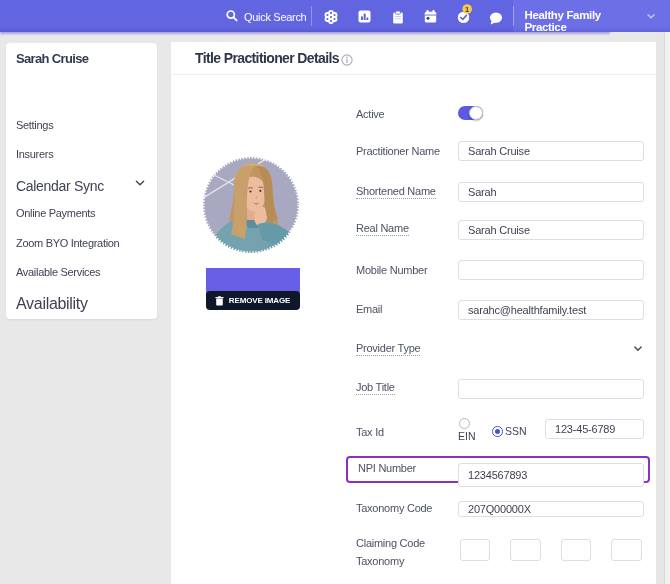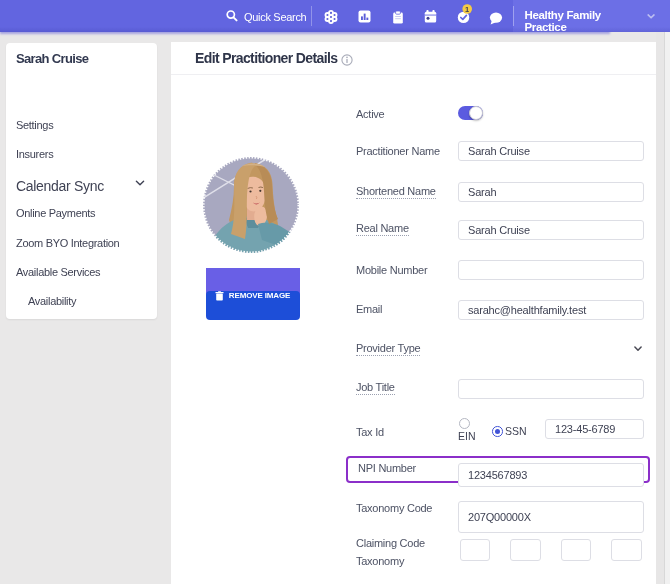--- a/index.html
+++ b/index.html
@@ -88,25 +88,25 @@
   <div class="abs" style="left:10px;top:7.5px;font-size:13px;font-weight:bold;color:#323950;letter-spacing:-0.65px">Sarah Cruise</div>
   <div class="abs" style="left:10px;top:75.5px;font-size:11px;color:#3F4254;letter-spacing:-0.3px">Settings</div>
   <div class="abs" style="left:10px;top:105px;font-size:11px;color:#3F4254;letter-spacing:-0.3px">Insurers</div>
   <div class="abs" style="left:10px;top:134.5px;font-size:14px;color:#3F4254;letter-spacing:-0.3px">Calendar Sync</div>
   <svg class="abs" style="left:129px;top:136.5px" width="10" height="7" viewBox="0 0 10 7">
     <path d="M1.4 1.2 L5 4.8 L8.6 1.2" fill="none" stroke="#3F4254" stroke-width="1.4" stroke-linecap="round" stroke-linejoin="round"></path>
   </svg>
   <div class="abs" style="left:10px;top:164px;font-size:11px;color:#3F4254;letter-spacing:-0.3px">Online Payments</div>
   <div class="abs" style="left:10px;top:193.5px;font-size:11px;color:#3F4254;letter-spacing:-0.3px">Zoom BYO Integration</div>
   <div class="abs" style="left:10px;top:222.5px;font-size:11px;color:#3F4254;letter-spacing:-0.3px">Available Services</div>
-  <div class="abs" style="left:22px;top:252px;font-size:11px;color:#3F4254;letter-spacing:-0.3px">Availability</div>
+  <div class="abs" style="left:10px;top:252px;font-size:16px;color:#3F4254;letter-spacing:-0.3px">Availability</div>
 </div>
 
 <div class="abs" style="left:171px;top:42px;width:485px;height:542px;background:#fff">
-  <div class="abs" style="left:24px;top:7.5px;font-size:14px;font-weight:bold;color:#2F3549;letter-spacing:-0.62px">Edit Practitioner Details</div>
+  <div class="abs" style="left:24px;top:7.5px;font-size:14px;font-weight:bold;color:#2F3549;letter-spacing:-0.62px">Title Practitioner Details</div>
   <svg class="abs" style="left:169.5px;top:11.5px" width="12" height="12" viewBox="0 0 12 12">
     <circle cx="6" cy="6" r="5.1" fill="none" stroke="#A9ACB9" stroke-width="1.1"></circle>
     <circle cx="6" cy="3.4" r="0.8" fill="#A9ACB9"></circle>
     <rect x="5.35" y="5" width="1.3" height="4" rx="0.6" fill="#A9ACB9"></rect>
   </svg>
   <div class="abs" style="left:0;top:32px;width:485px;height:1px;background:#EFEFF2"></div>
 
   <svg class="abs" style="left:31px;top:114px" width="98" height="98" viewBox="0 0 98 98">
     <defs>
         <clipPath id="av">
@@ -146,21 +146,21 @@
     <circle cx="49" cy="49" r="47.7" fill="none" stroke="#fff" stroke-width="2.5" stroke-dasharray="1.45 1.55"></circle>
   </svg>
 
   <div class="abs" style="left:34.5px;top:225.5px;width:94px;height:32px;background:#695FE6;border-radius:0;display:flex;align-items:flex-end;justify-content:center">
     <svg width="11" height="9" viewBox="0 0 11 9" style="margin-right:4px">
       <path d="M2.6 7.8 A2.4 2.4 0 0 1 2.8 3 A3 3 0 0 1 8.6 3.4 A2.15 2.15 0 0 1 8.5 7.8 Z" fill="#fff"></path>
       <path d="M5.5 8.4 L5.5 4.6 M3.9 6 L5.5 4.4 L7.1 6" stroke="#695FE6" stroke-width="1.1" fill="none" stroke-linecap="round" stroke-linejoin="round"></path>
     </svg>
     <span style="font-size:8px;font-weight:bold;color:#fff;letter-spacing:-0.15px">UPDATE IMAGE</span>
   </div>
-  <div class="abs" style="left:34.5px;top:249.3px;width:94px;height:29px;background:#1d4ed8;border-radius:4px;display:flex;justify-content:center">
+  <div class="abs" style="left:34.5px;top:249.3px;width:94px;height:19px;background:#0f172a;border-radius:4px;display:flex;align-items:center;justify-content:center">
     <svg width="9" height="10" viewBox="0 0 9 10" style="margin-right:5px">
       <rect x="1.2" y="2.6" width="6.6" height="7" rx="0.8" fill="#fff"></rect>
       <rect x="0.4" y="1" width="8.2" height="1.2" rx="0.5" fill="#fff"></rect>
       <rect x="3" y="0.2" width="3" height="1.4" rx="0.5" fill="#fff"></rect>
     </svg>
     <span style="font-size:8px;font-weight:bold;color:#fff;letter-spacing:-0.15px">REMOVE IMAGE</span>
   </div>
 
   <div class="lbl" style="left:185px;top:66px">Active</div>
   <div class="abs" style="left:287px;top:64px;width:25px;height:14px;background:#5B5BE0;border-radius:7px"></div>
@@ -195,21 +195,21 @@
   <div class="abs" style="left:321px;top:384px;width:10.5px;height:10.5px;border:1.5px solid #4254D6;border-radius:50%;background:#fff"></div>
   <div class="abs" style="left:323.8px;top:386.8px;width:5px;height:5px;background:#4254D6;border-radius:50%"></div>
   <div class="abs" style="left:334px;top:383px;font-size:10.5px;color:#3F4254">SSN</div>
   <div class="inp" style="left:374px;top:376.5px;width:99px;height:20.5px">123-45-6789</div>
 
   <div class="abs" style="left:174.5px;top:413.5px;width:304px;height:27.5px;border:2px solid #8B2FC9;border-radius:4px;background:#fff"></div>
   <div class="lbl" style="left:187px;top:419.5px">NPI Number</div>
   <div class="inp" style="left:287px;top:421px;width:186px;height:24px">1234567893</div>
 
   <div class="lbl" style="left:185px;top:459.5px">Taxonomy Code</div>
-  <div class="inp" style="left:287px;top:459px;width:186px;height:32px">207Q00000X</div>
+  <div class="inp" style="left:287px;top:459px;width:186px;height:16px">207Q00000X</div>
 
   <div class="lbl" style="left:185px;top:495px">Claiming Code</div>
   <div class="lbl" style="left:185px;top:513px">Taxonomy</div>
   <div class="inp" style="left:288.5px;top:497px;width:30.5px;height:21.5px"></div>
   <div class="inp" style="left:339px;top:497px;width:30.5px;height:21.5px"></div>
   <div class="inp" style="left:389.5px;top:497px;width:30.5px;height:21.5px"></div>
   <div class="inp" style="left:440px;top:497px;width:30.5px;height:21.5px"></div>
 </div>
 
 <div class="abs" style="left:655.5px;top:32px;width:14.5px;height:552px;background:#E7E6E6"></div>

